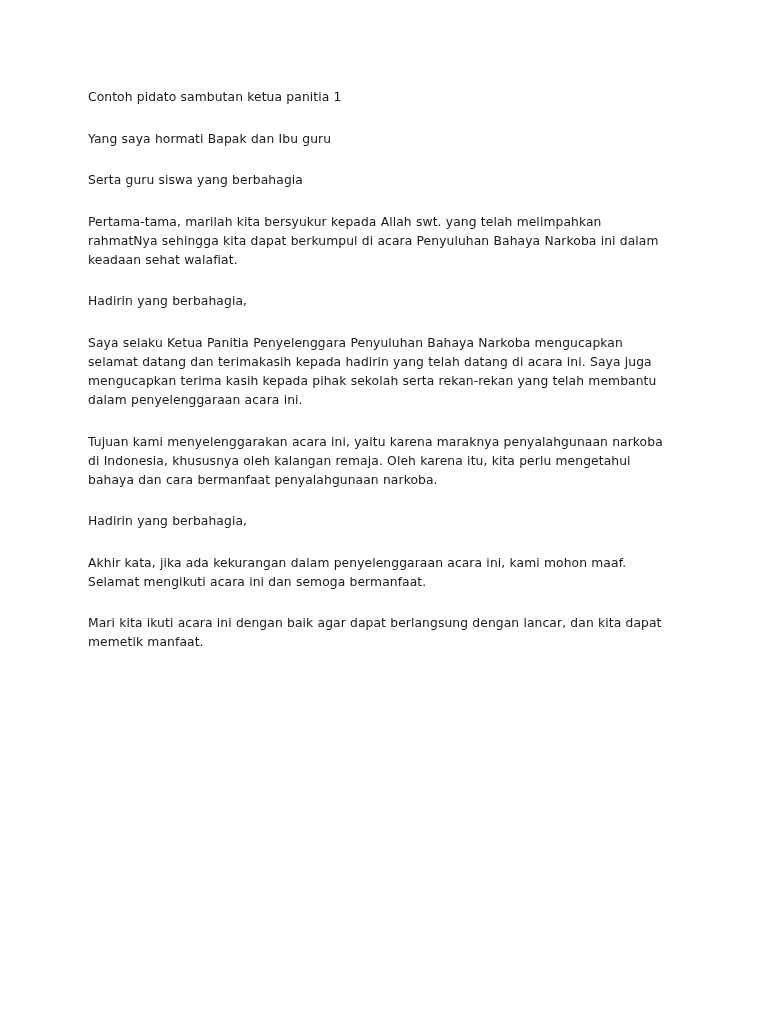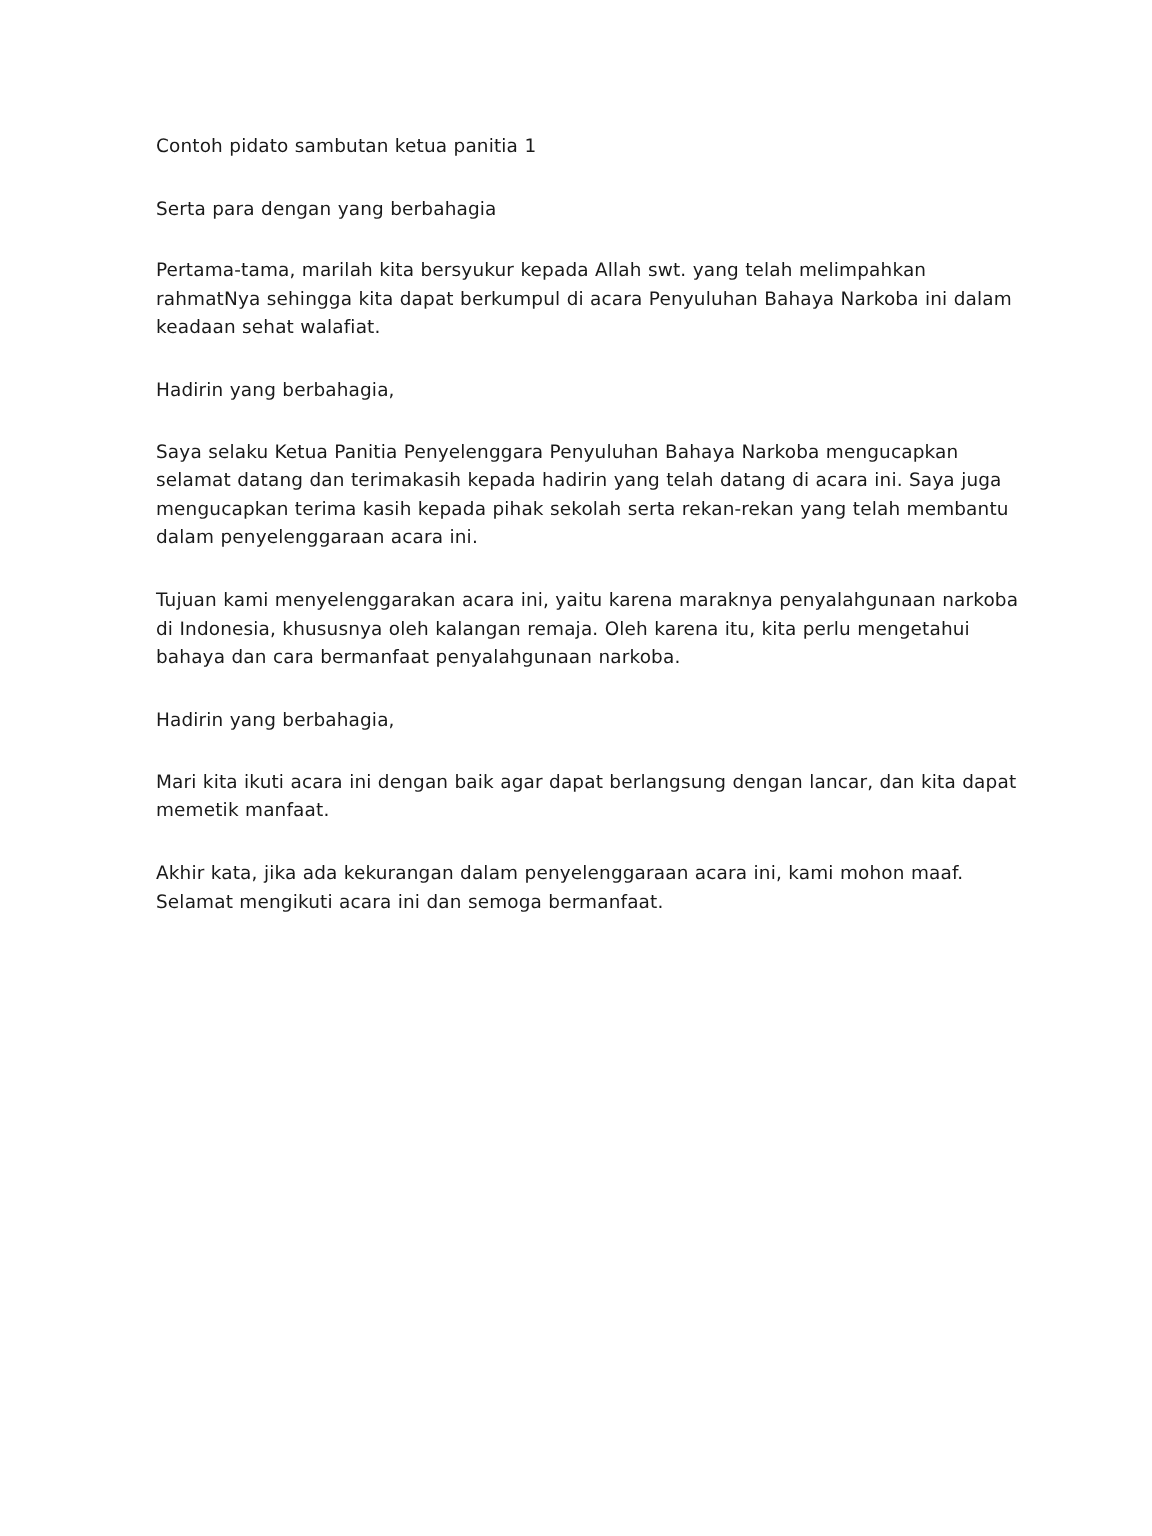--- a/index.html
+++ b/index.html
@@ -14,21 +14,20 @@
     color: #000000;
     -webkit-font-smoothing: antialiased;
   }
   .page {
     position: relative;
     width: 708px;
     height: 1024px;
     background: #ffffff;
     box-sizing: border-box;
     padding: 88px 104px 0 88px;
-    margin-left: 16px;
   }
   .doc-body {
     width: 578px;
   }
   .para {
     font-size: 12.3px;
     line-height: 1.55;
     margin: 0 0 22.5px 0;
     text-align: left;
     letter-spacing: 0.1px;
@@ -38,22 +37,23 @@
   .para:last-child {
     margin-bottom: 0;
   }
 </style>
 </head>
 <body>
 
 <div class="page">
   <div class="doc-body">
     <p class="para">Contoh pidato sambutan ketua panitia 1</p>
-    <p class="para">Serta para dengan yang berbahagia</p>
+    <p class="para">Yang saya hormati Bapak dan Ibu guru</p>
+    <p class="para">Serta guru siswa yang berbahagia</p>
     <p class="para">Pertama-tama, marilah kita bersyukur kepada Allah swt. yang telah melimpahkan rahmatNya sehingga kita dapat berkumpul di acara Penyuluhan Bahaya Narkoba ini dalam keadaan sehat walafiat.</p>
     <p class="para">Hadirin yang berbahagia,</p>
     <p class="para">Saya selaku Ketua Panitia Penyelenggara Penyuluhan Bahaya Narkoba mengucapkan selamat datang dan terimakasih kepada hadirin yang telah datang di acara ini. Saya juga mengucapkan terima kasih kepada pihak sekolah serta rekan-rekan yang telah membantu dalam penyelenggaraan acara ini.</p>
     <p class="para">Tujuan kami menyelenggarakan acara ini, yaitu karena maraknya penyalahgunaan narkoba di Indonesia, khususnya oleh kalangan remaja. Oleh karena itu, kita perlu mengetahui bahaya dan cara bermanfaat penyalahgunaan narkoba.</p>
     <p class="para">Hadirin yang berbahagia,</p>
+    <p class="para">Akhir kata, jika ada kekurangan dalam penyelenggaraan acara ini, kami mohon maaf. Selamat mengikuti acara ini dan semoga bermanfaat.</p>
     <p class="para">Mari kita ikuti acara ini dengan baik agar dapat berlangsung dengan lancar, dan kita dapat memetik manfaat.</p>
-    <p class="para">Akhir kata, jika ada kekurangan dalam penyelenggaraan acara ini, kami mohon maaf. Selamat mengikuti acara ini dan semoga bermanfaat.</p>
   </div>
 </div>
 
 </body></html>

